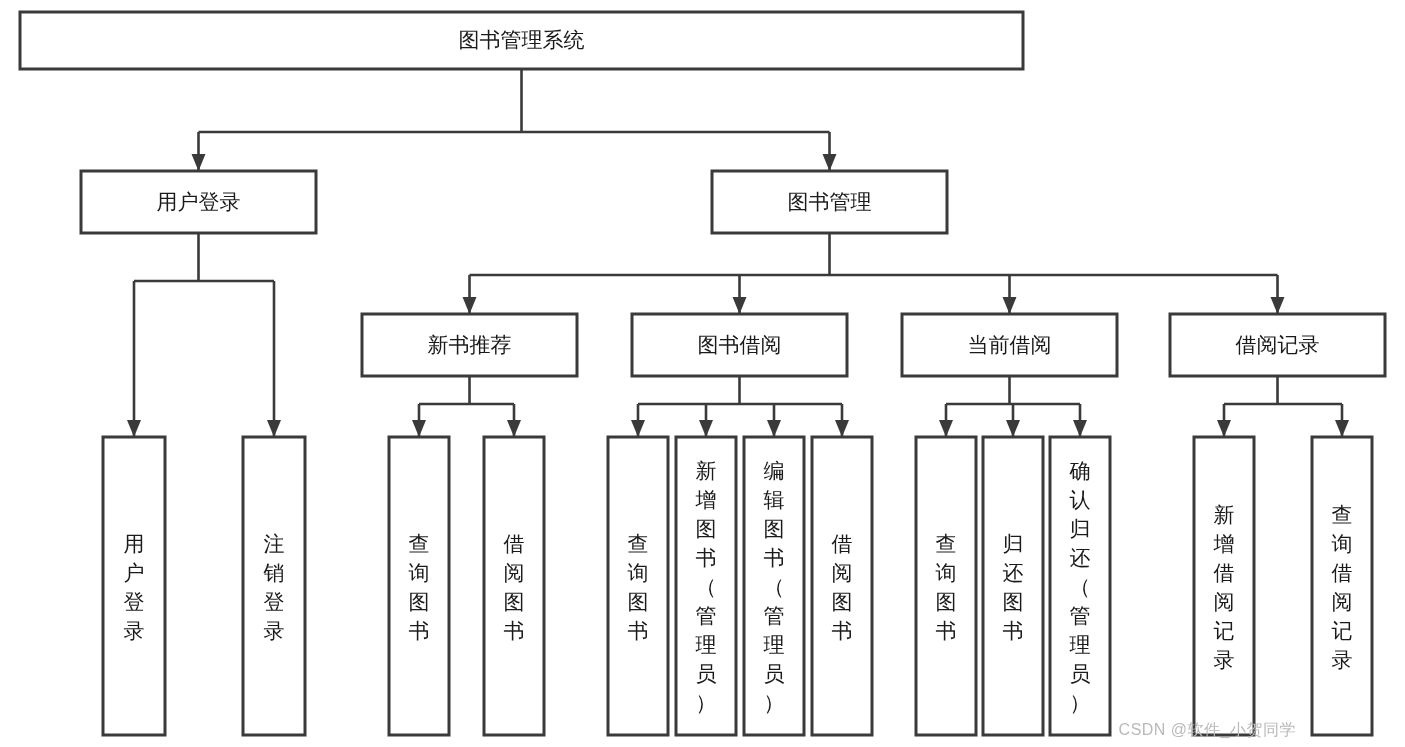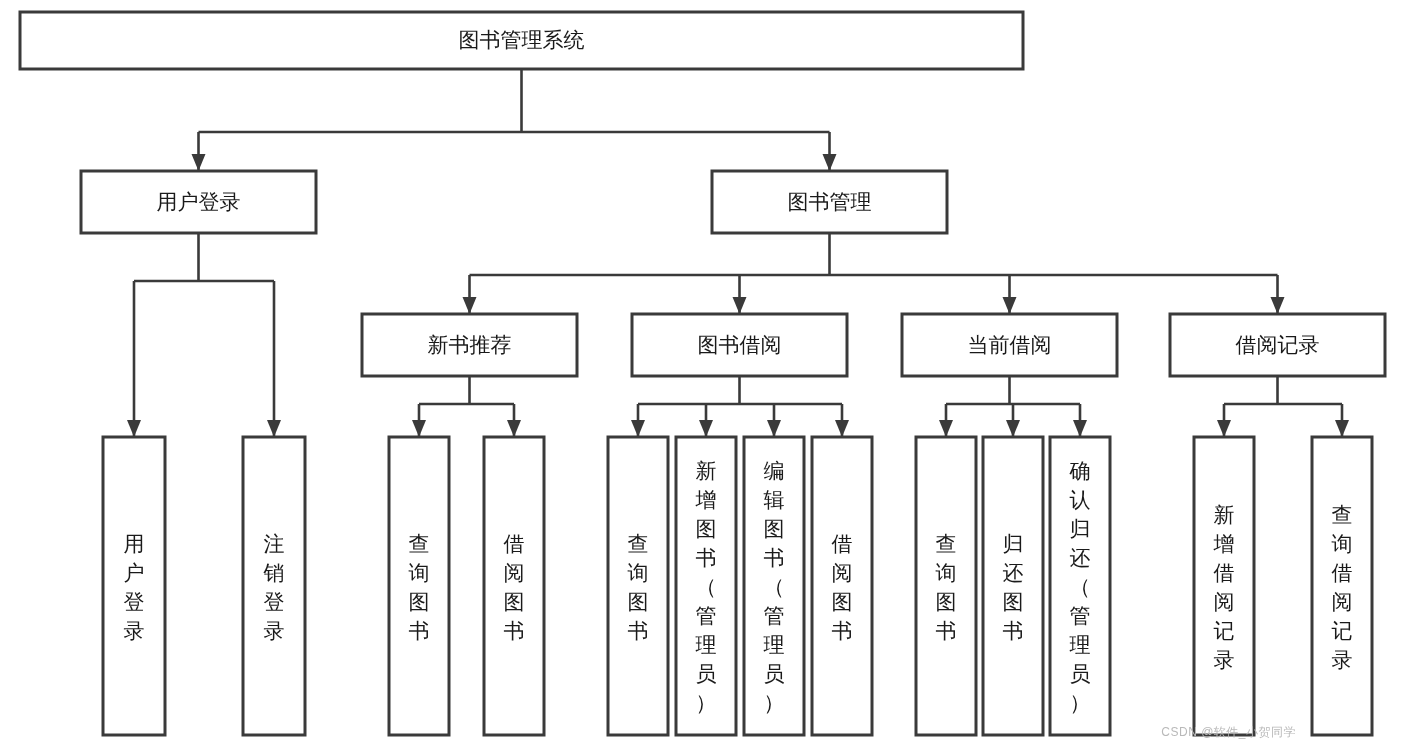--- a/index.html
+++ b/index.html
@@ -54,21 +54,21 @@
     font-size: 21px;
     fill: #1a1a1a;
     text-anchor: middle;
     white-space: pre;
   }
   .watermark {
     position: absolute;
     right: 8px;
     bottom: 6px;
     font-family: "Liberation Sans", "DejaVu Sans", sans-serif;
-    font-size: 12px;
+    font-size: 16px;
     color: #b9b9b9;
     letter-spacing: 0.5px;
     user-select: none;
     pointer-events: none;
   }
 </style>
 </head>
 <body>
 
 <div id="diagram-root">

